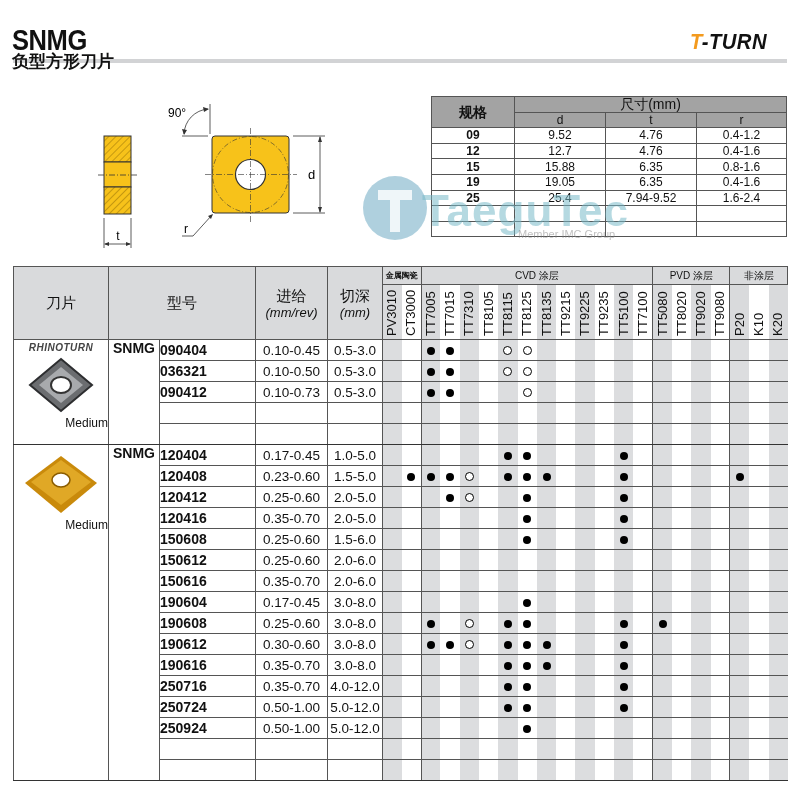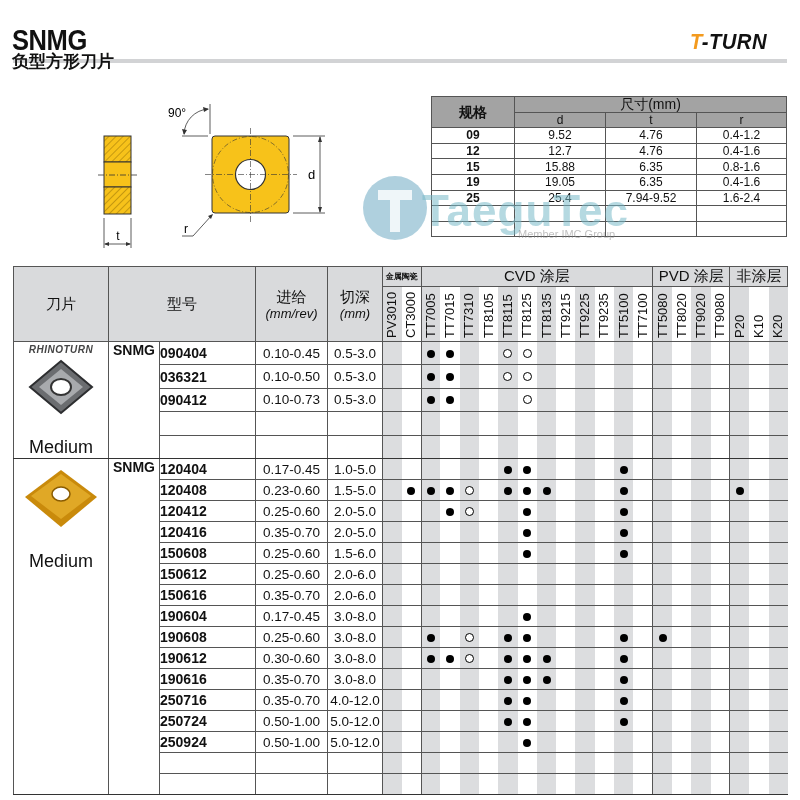--- a/index.html
+++ b/index.html
@@ -20,38 +20,38 @@
   
   #wm{left:360px;top:168px;pointer-events:none;}
   #wmtext{left:422px;top:186px;font-size:44px;color:rgba(120,185,200,0.55);font-weight:bold;letter-spacing:1px;pointer-events:none;}
   #wmsub{left:518px;top:228px;font-size:11px;color:rgba(130,130,130,0.5);pointer-events:none;}
   
   #main{left:13px;top:266px;width:774px;border-collapse:collapse;table-layout:fixed;font-size:13px;}
   #main td,#main th{padding:0;border-left:1px solid #555;border-right:1px solid #555;}
   #main thead th{background:#d9dadc;font-weight:normal;border:1px solid #555;}
   #main .h1{height:18px;}
   #main .h2{height:55px;}
-  #main .grp{font-size:15px;margin-left:10px;}
+  #main .grp{font-size:10px;margin-left:10px;}
   #main .grpsmall{font-size:8px;font-weight:bold;font-family:"DejaVu Sans",sans-serif;}
   #main .big{font-size:15px;font-family:"DejaVu Sans",sans-serif;}
   #main .unit{font-size:13px;line-height:14px;font-style:italic;}
   .vt{writing-mode:vertical-rl;transform:rotate(180deg);font-size:13px;line-height:18px;white-space:nowrap;display:inline-block;text-align:left;height:50px;}
   #main th.gc{background:#fff;}
   #main th.gc.gray{background:#d9dadc;}
   #main tbody td{height:20px;text-align:center;border-bottom:1px solid #555;font-size:13.5px;}
   #main tbody td.g{background:#dcdddf;border-left:none;border-right:none;}
   #main tbody td.w{background:#fff;border-left:none;border-right:none;}
   #main tbody td.sep{border-left:1.5px solid #555;}
   #main tbody td.img{border-bottom:1.5px solid #333;vertical-align:top;}
   #main tbody td.mod{border-bottom:1.5px solid #333;vertical-align:top;text-align:left;font-weight:bold;font-size:14px;padding-left:4px;}
   #main tbody td.code{text-align:left;font-weight:bold;font-size:14px;border-left:none;}
   #main tbody tr.grpend td{border-bottom:1.5px solid #333;}
   .dot{display:inline-block;width:8px;height:8px;border-radius:50%;background:#000;}
   .ring{display:inline-block;width:7px;height:7px;border-radius:50%;border:1px solid #000;background:#fff;}
-  .medium{font-size:18px;margin-top:20px;text-align:center;}
+  .medium{font-size:12px;margin-top:1px;text-align:right;}
   .rhino{font-size:10px;font-weight:bold;font-style:italic;color:#444;letter-spacing:0.5px;margin-top:2px;}
 </style>
 </head>
 <body>
 
 <div class="abs" id="title">SNMG</div>
 <div class="abs" id="rule"></div>
 <div class="abs" id="subtitle">负型方形刀片</div>
 <div class="abs" id="brand"><span class="t">T</span><span>-TURN</span></div>
 

